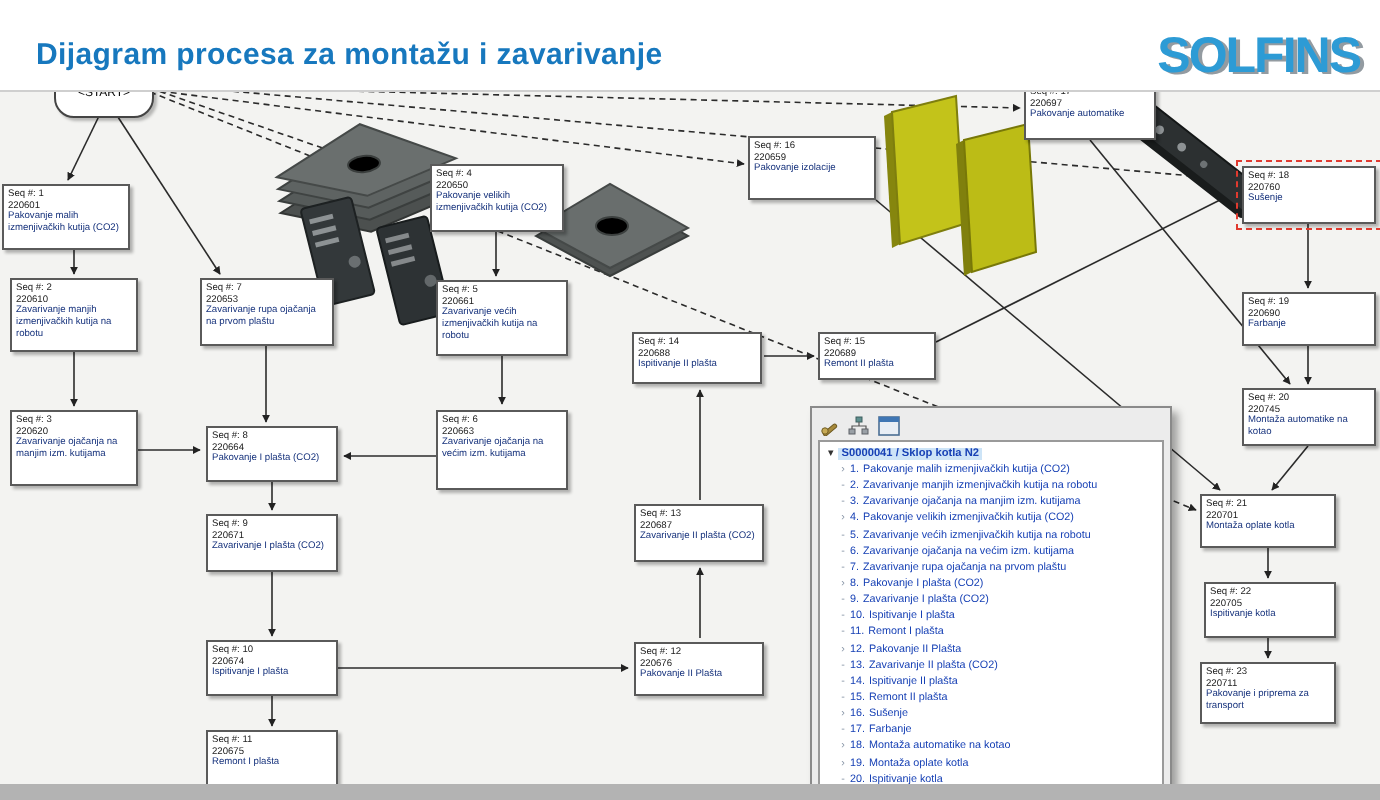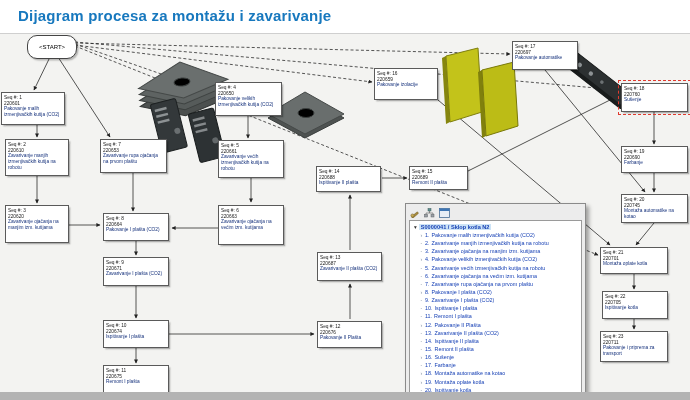--- a/index.html
+++ b/index.html
@@ -1,20 +1,20 @@
 <!DOCTYPE html>
 <html><head>
 <meta charset="utf-8">
 <style>
   html,body{margin:0;padding:0;}
   body{width:690px;height:400px;overflow:hidden;background:#ffffff;
        font-family:"Liberation Sans","DejaVu Sans",sans-serif;position:relative;}
   #stage{position:absolute;left:0;top:0;width:690px;height:400px;}
   
-  #topbar{position:absolute;left:0;top:0;width:690px;height:33px;background:#ffffff;
+  #topbar{position:absolute;left:0;top:12px;width:690px;height:33px;background:#ffffff;
           border-bottom:1px solid #cfcfcf;z-index:6;}
   #title{position:absolute;left:18px;top:7px;font-size:15px;font-weight:bold;letter-spacing:.2px;}
   #logo{position:absolute;right:10px;top:2px;font-size:25px;font-weight:900;letter-spacing:-1px;
         text-shadow:2px 1px 0 #939ba1;}
   
   #canvas{position:absolute;left:0;top:33px;width:690px;height:360px;background:#f3f3f1;z-index:1;}
   #bottomstrip{position:absolute;left:0;top:392px;width:690px;height:8px;background:#b3b3b3;z-index:7;}
   svg.edges{position:absolute;left:0;top:0;width:690px;height:400px;z-index:2;}
   .clipart{position:absolute;z-index:3;}
   
@@ -379,16 +379,17 @@
             <span class="mark">-</span>
             <span style="margin-right: 2px;">20.</span>
             <span>Ispitivanje kotla</span>
           </div>
         </div>
     </div>
   </div>
 
   <div id="topbar">
     <div id="title" style="color: rgb(23, 120, 190);">Dijagram procesa za montažu i zavarivanje</div>
+    <div id="logo" style="color: rgb(45, 155, 213);">SOLFINS</div>
   </div>
   <div id="bottomstrip"></div>
 
 </div>
 
 </body></html>

